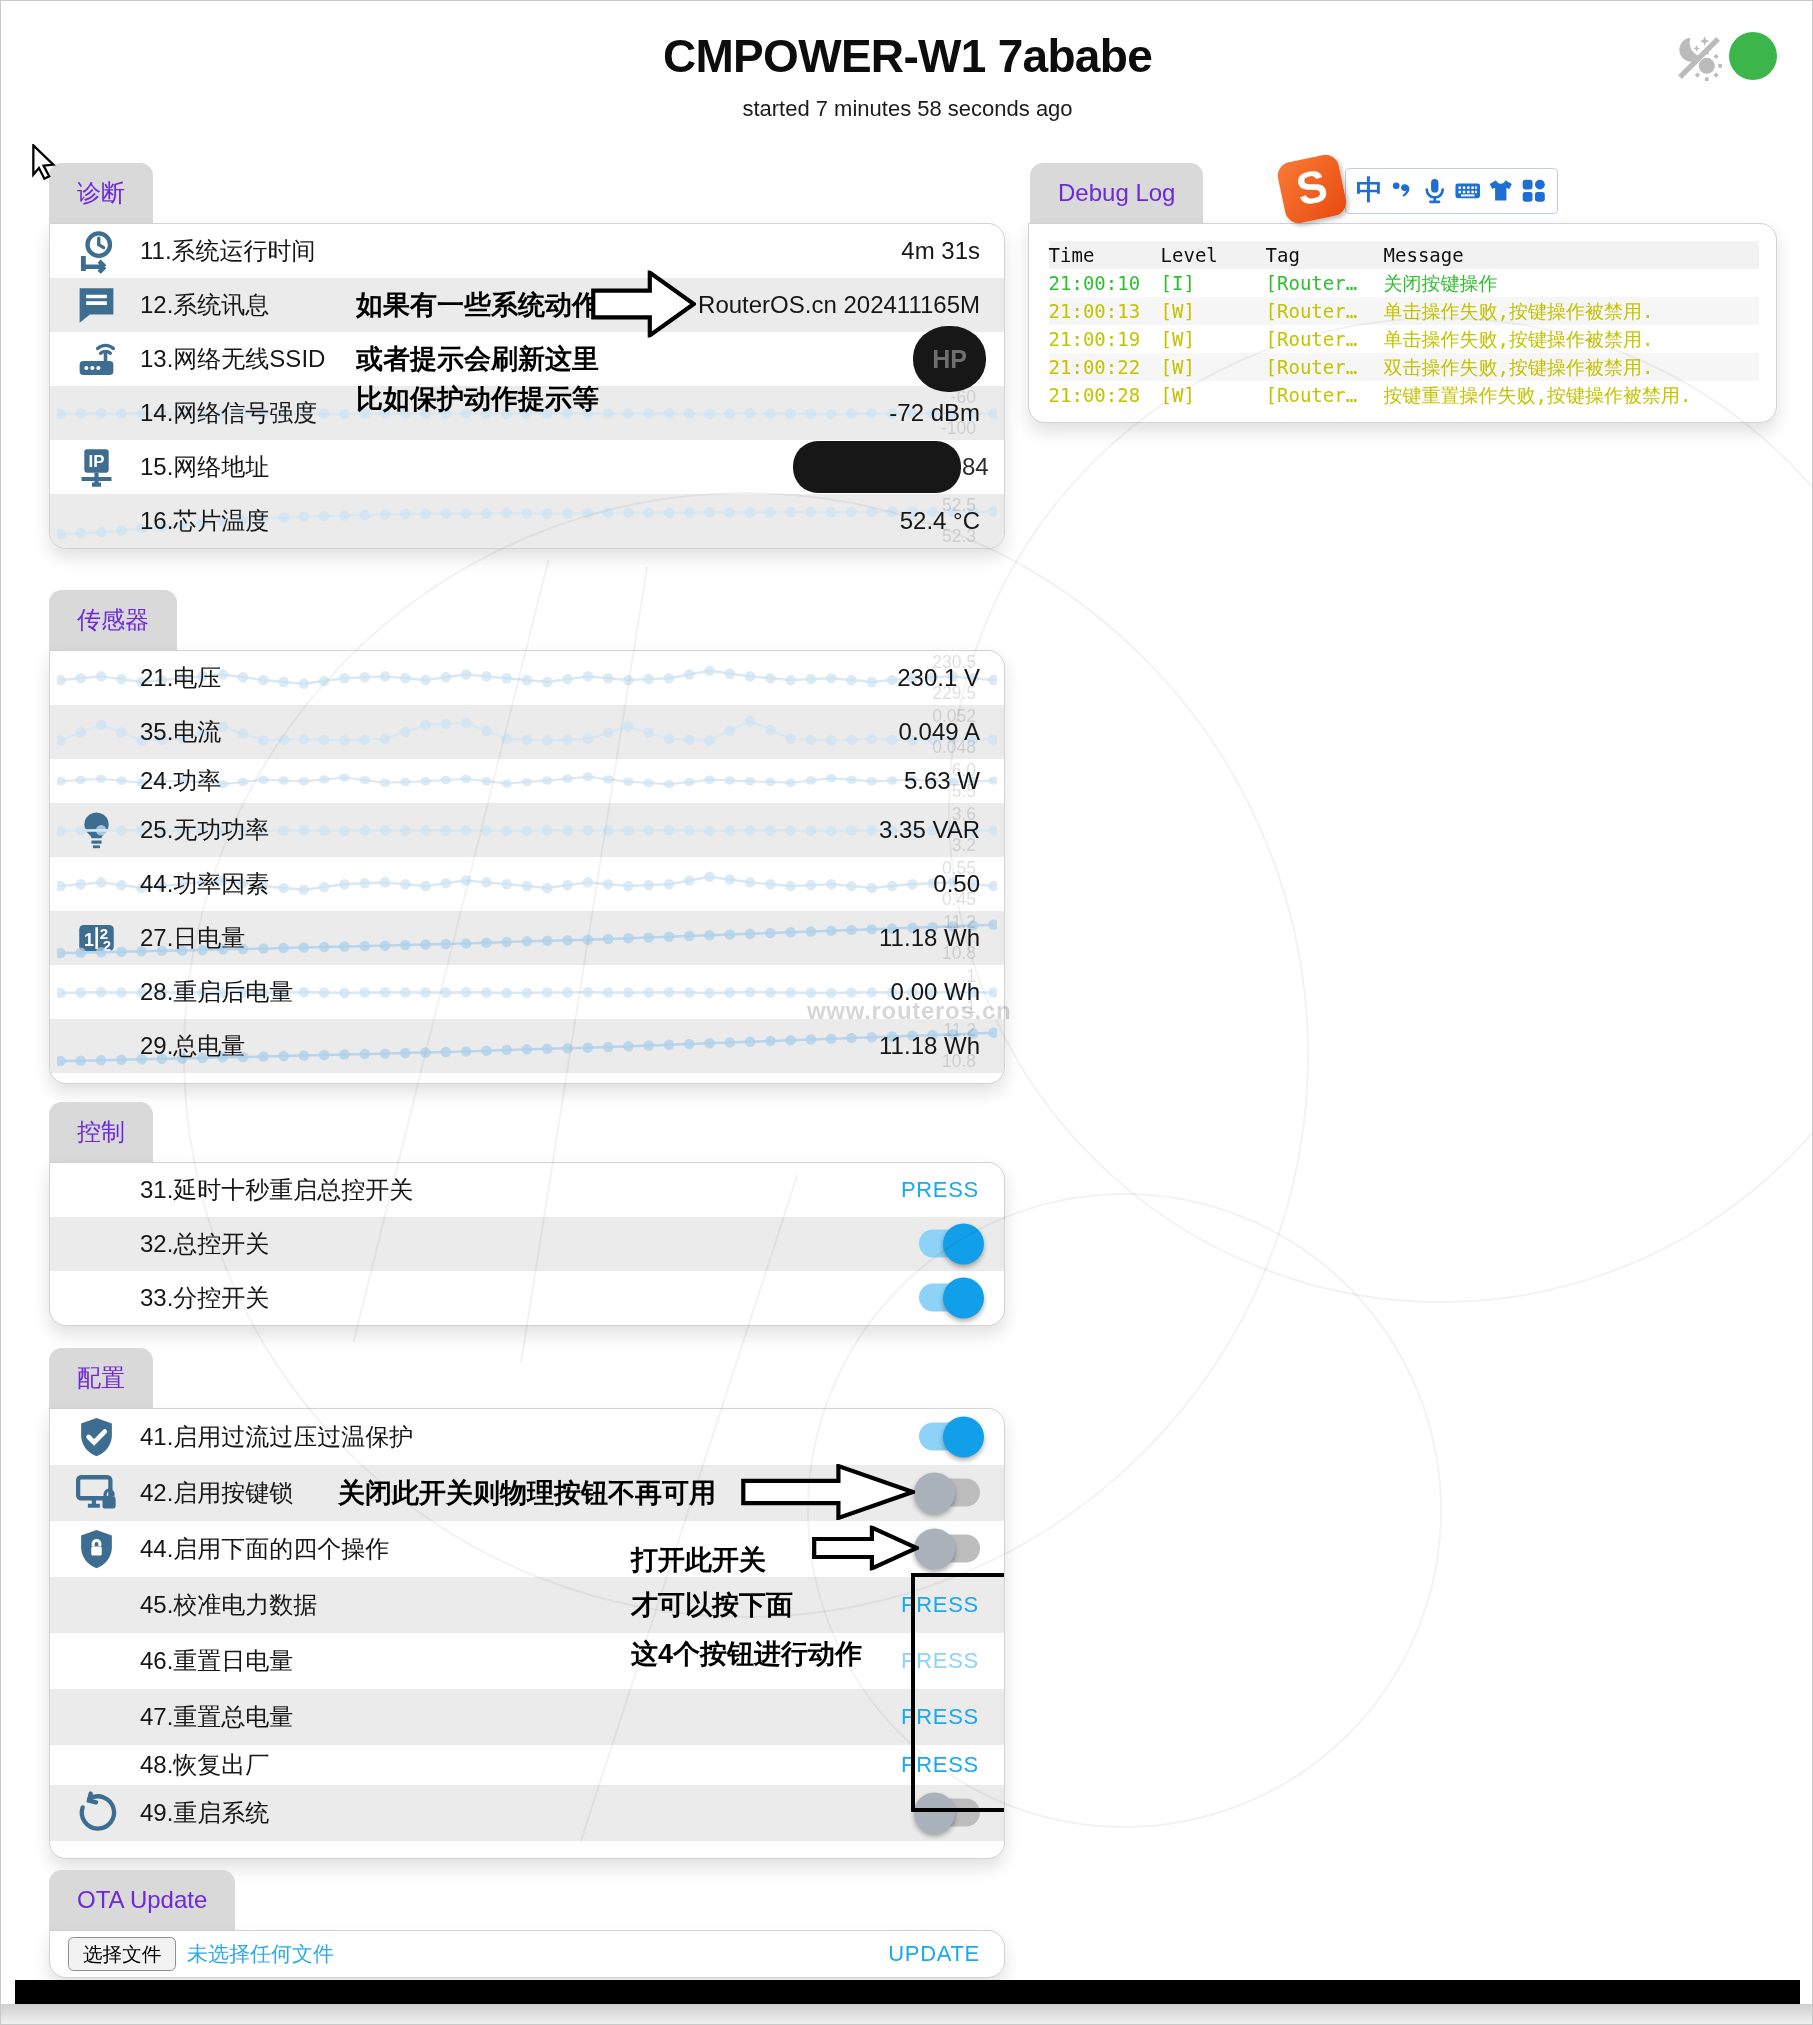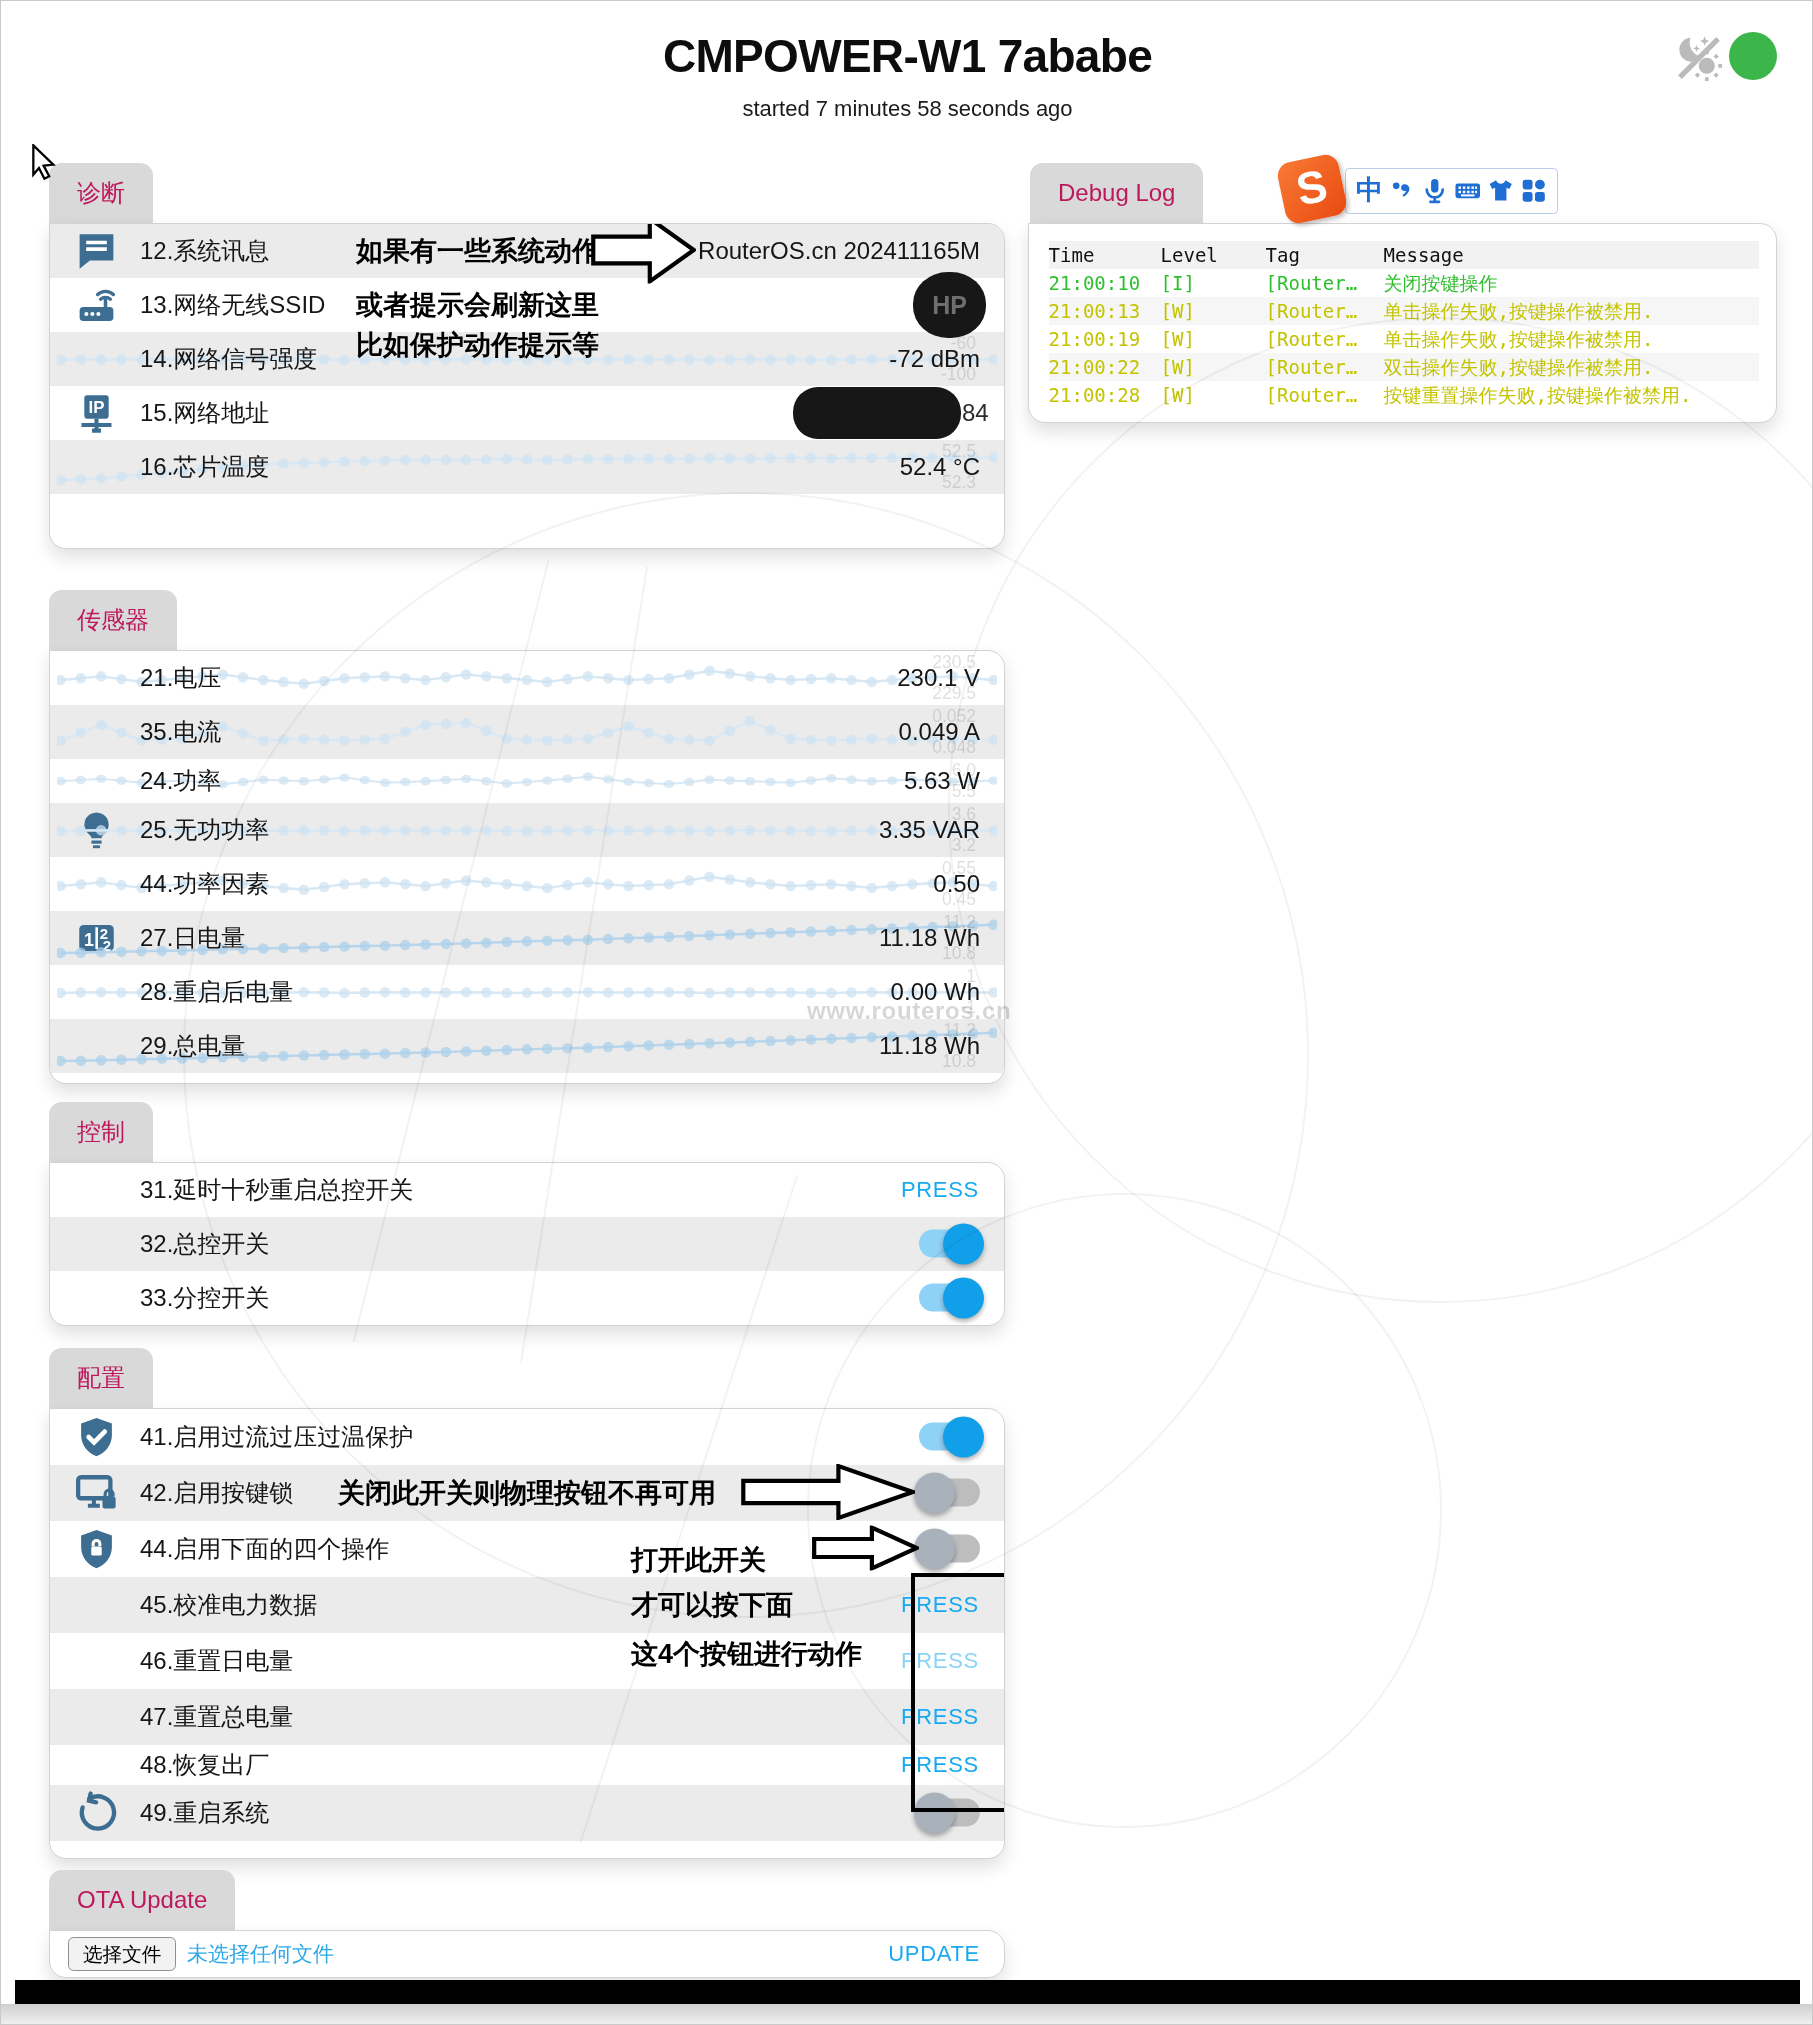--- a/index.html
+++ b/index.html
@@ -10,21 +10,21 @@
   .h-title{position:absolute;top:28px;left:0;width:1813px;text-align:center;
            font-size:46px;font-weight:bold;letter-spacing:-0.7px;color:#0d0d0d;}
   .h-sub{position:absolute;top:95px;left:0;width:1813px;text-align:center;font-size:22px;color:#1b1b1b;}
   .theme-toggle{position:absolute;left:1672px;top:31px;width:52px;height:52px;cursor:pointer;}
   .status-dot{position:absolute;left:1728px;top:31px;width:48px;height:48px;border-radius:50%;background:#3cb54a;}
   
   .cursor{position:absolute;left:27px;top:143px;width:32px;height:41px;z-index:70;}
   
   .section{position:absolute;left:48px;width:956px;}
   .tab{display:inline-block;background:#d9d9d9;border-radius:12.6px 12.6px 0 0;height:60px;line-height:60px;
-       padding:0 28px;font-size:24px;color:#be185d;vertical-align:bottom;}
+       padding:0 28px;font-size:24px;color:#6d28d9;vertical-align:bottom;}
   .card{position:relative;background:#fff;border:1.4px solid #d2d2d2;border-radius:0 17px 17px 17px;
         box-shadow:0 8.4px 17px rgba(0,0,0,.12);overflow:hidden;box-sizing:content-box;}
   .row{position:relative;}
   .row.banded{background:#ebebeb;}
   .row-icon{position:absolute;left:24px;top:50%;transform:translateY(-50%);width:45px;height:45px;}
   .row-icon svg{width:100%;height:100%;display:block;}
   .row-label{position:absolute;left:90px;top:50%;transform:translateY(-50%);font-size:24px;white-space:nowrap;z-index:3;}
   .row-value{position:absolute;right:24px;top:50%;transform:translateY(-50%);font-size:24px;white-space:nowrap;z-index:3;}
   .press{position:absolute;right:25px;top:50%;transform:translateY(-50%);font-size:22px;color:#18a9f0;
          letter-spacing:0.7px;cursor:pointer;z-index:6;}
@@ -113,20 +113,32 @@
   <div class="status-dot"></div>
 
   <div class="cursor">
     <svg viewBox="0 0 24 30">
       <path d="M4 1l15 14.5-7.3.7 4.2 8-3.6 1.9-4.1-8.1L4 23z" fill="#fff" stroke="#000" stroke-width="1.7"></path>
     </svg>
   </div>
 
   <div id="left-col">
       <div class="section" style="top: 162px;"><div class="tab">诊断</div><div class="card" style="height: 324px;">
+          <div class="row" style="height: 54px;">
+            <span class="row-icon">
+              <svg viewBox="0 0 24 24">
+                <circle cx="13.2" cy="8.6" r="6" fill="none" stroke="#3d6e91" stroke-width="2.3"></circle>
+                <path d="M13.2 5.2v3.4l2.6 1.6" stroke="#3d6e91" stroke-width="1.8" fill="none" stroke-linecap="round"></path>
+                <path d="M5 14.6v8" stroke="#3d6e91" stroke-width="2.6"></path>
+                <path d="M5 20.4h11.4m0 0l-3-3m3 3l-3 3" stroke="#3d6e91" stroke-width="2.4" fill="none"></path>
+              </svg>
+            </span>
+            <span class="row-label">11.系统运行时间</span>
+            <span class="row-value">4m 31s</span>
+          </div>
           <div class="row banded" style="height: 54px;">
             <span class="row-icon">
               <svg viewBox="0 0 24 24">
                 <path d="M3 3h18v14H8.5L3 21.5z" fill="#3d6e91"></path>
                 <path d="M6.5 7.5h11M6.5 11h11" stroke="#fff" stroke-width="1.9"></path>
               </svg>
             </span>
             <span class="row-label">12.系统讯息</span>
             <span class="row-value">RouterOS.cn 202411165M</span>
             <span class="annotation" style="left: 306px;">如果有一些系统动作</span>

